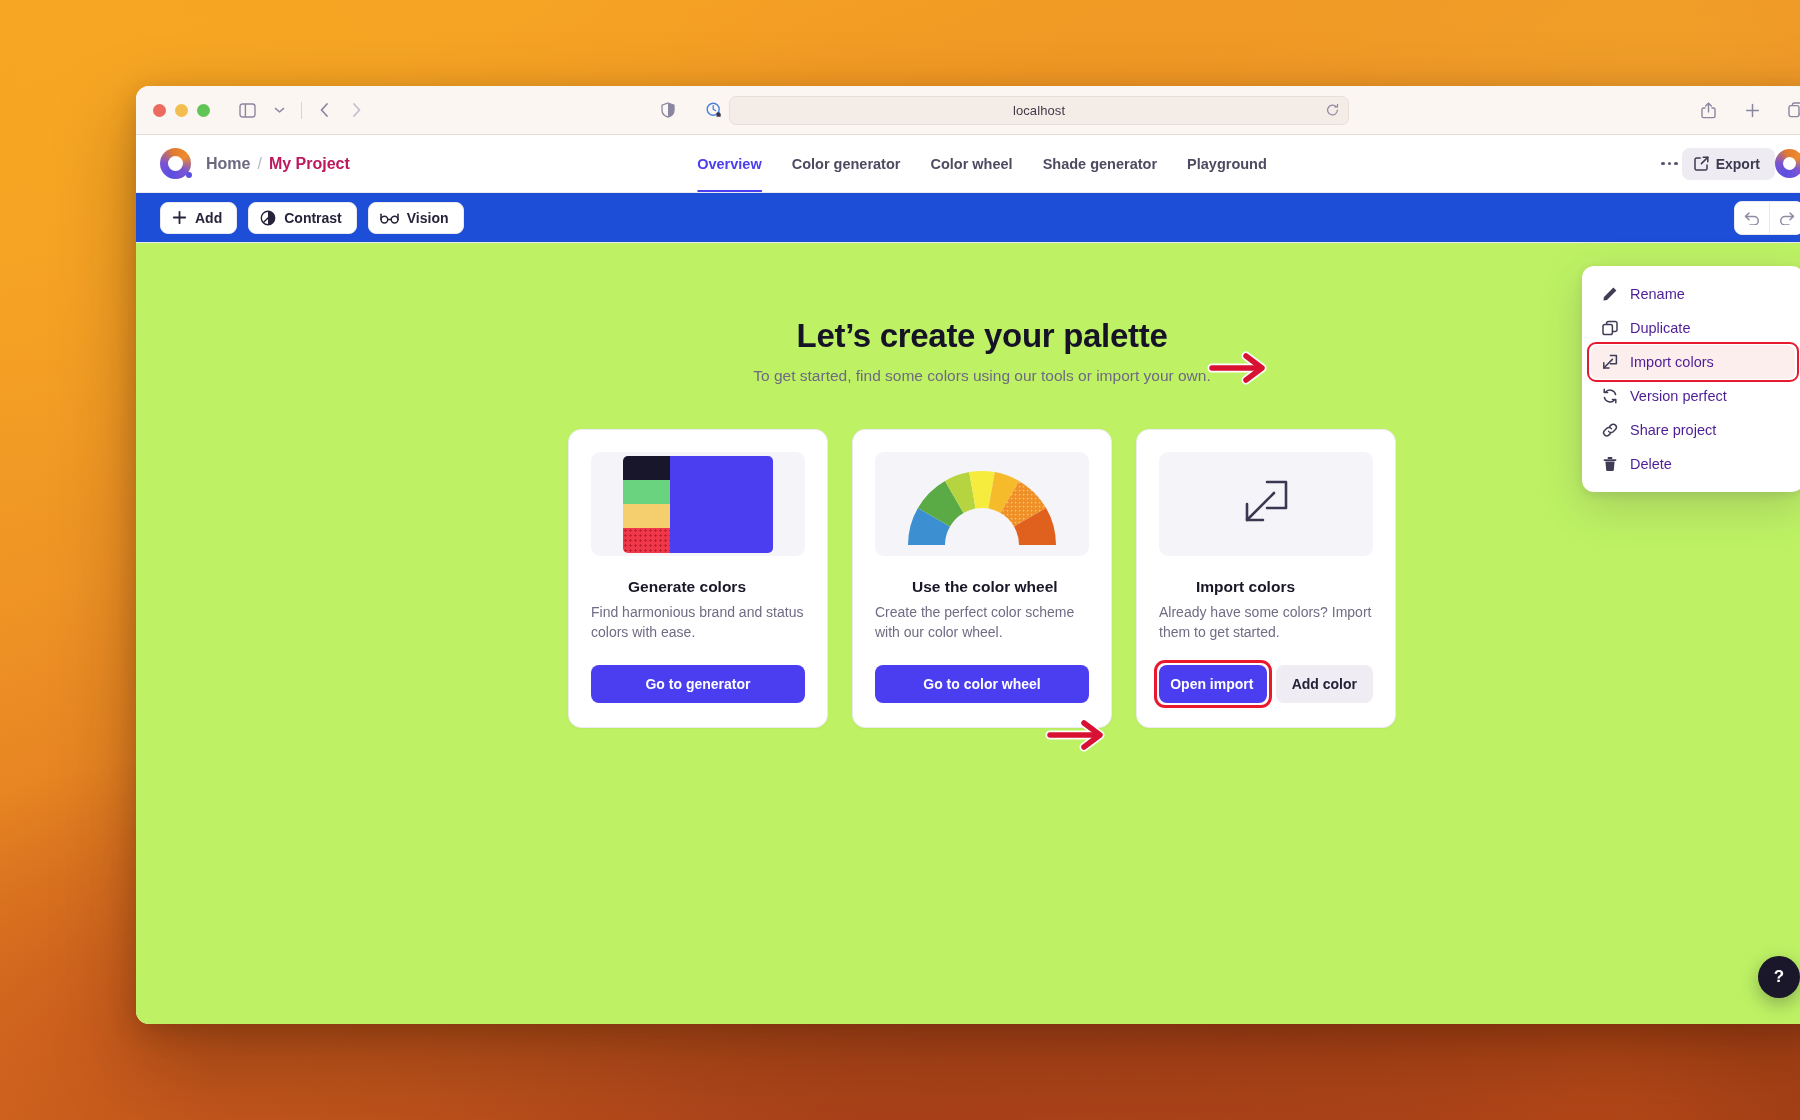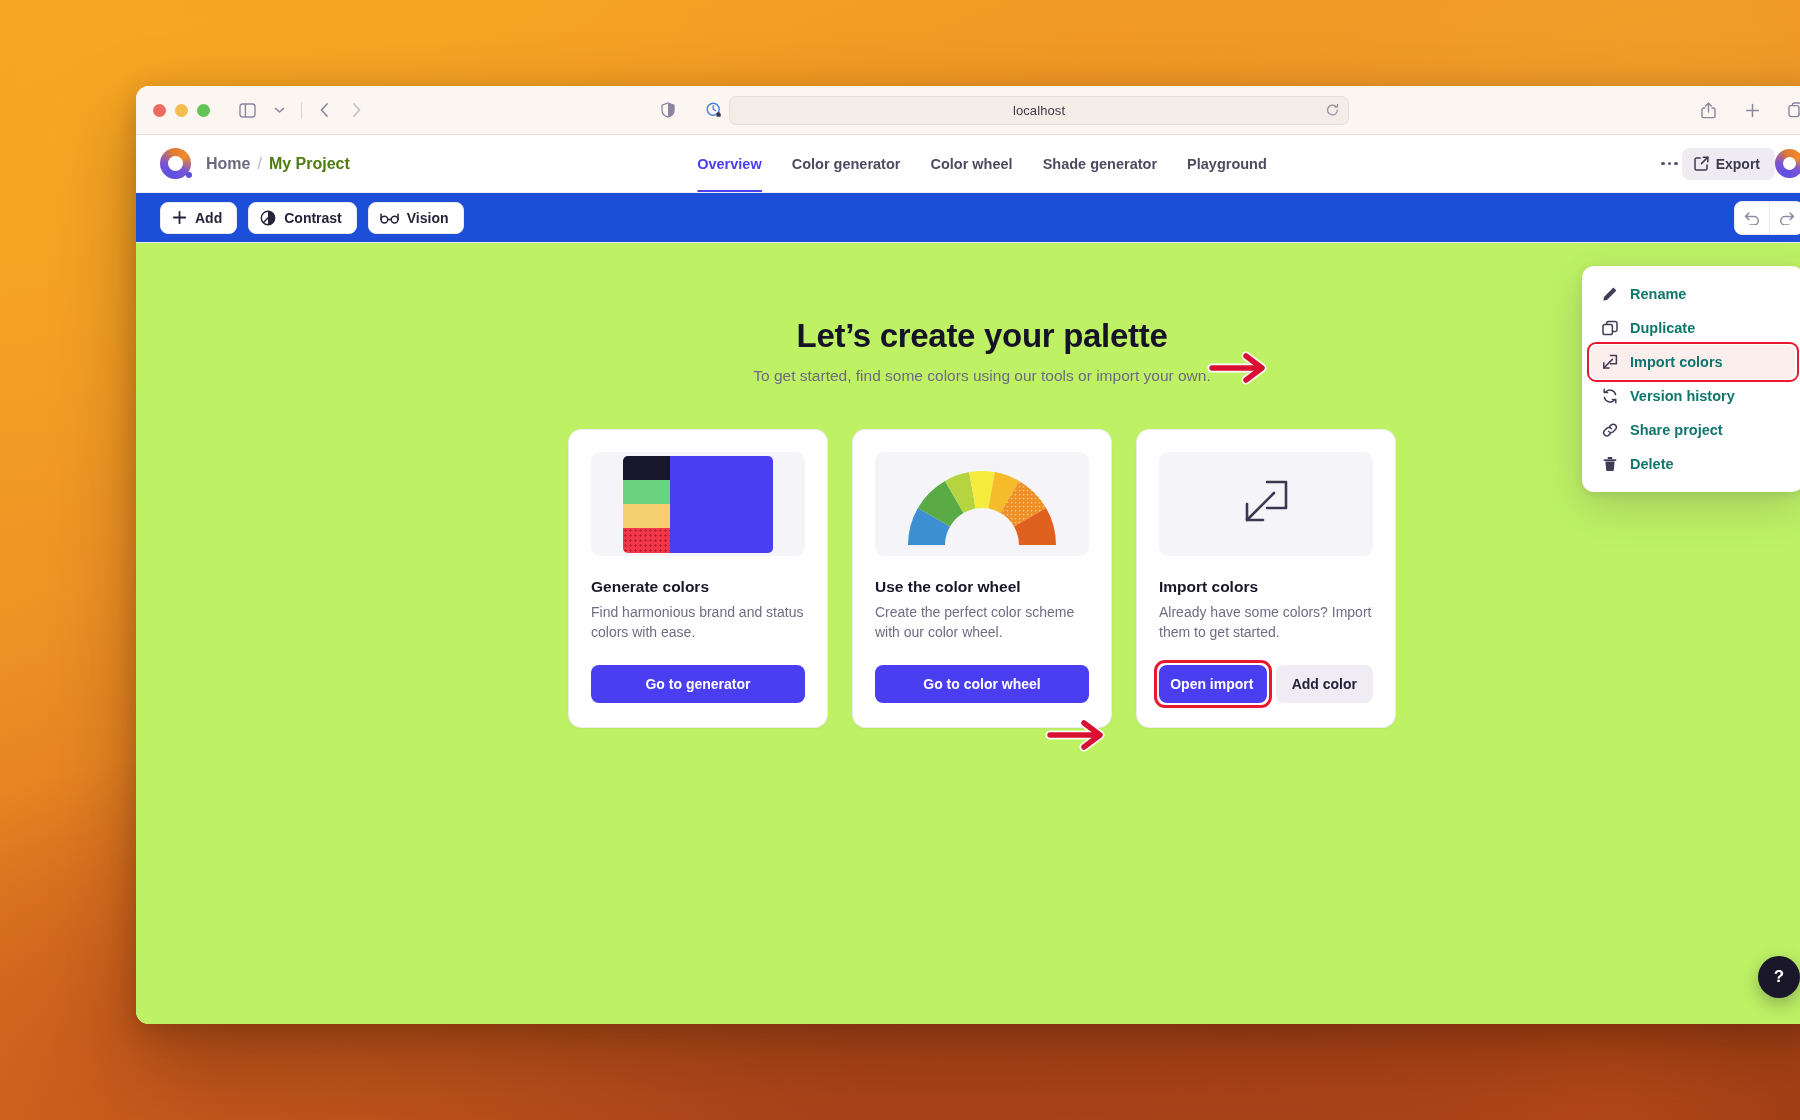--- a/index.html
+++ b/index.html
@@ -107,21 +107,21 @@
     position: absolute; right: -1px; bottom: 1px;
     width: 6px; height: 6px; border-radius: 50%;
     background: #5b4fe0; z-index: 2;
   }
   .breadcrumb {
     margin-left: 15px; display: flex; align-items: center; gap: 7px;
     font-size: 16px;
   }
   .crumb-home { color: #6b6880; font-weight: 700; }
   .crumb-sep  { color: #b9b6c4; font-weight: 500; }
-  .crumb-proj { color: #4d7c0f; font-weight: 700; text-align: right; }
+  .crumb-proj { color: #be185d; font-weight: 700; text-align: right; }
 
   .tabs {
     position: absolute; left: 50%; transform: translateX(-50%);
     display: flex; align-items: center; gap: 30px;
     height: 100%;
   }
   .tab {
     font-size: 14.5px; color: #4e4b61; font-weight: 600;
     height: 100%; display: flex; align-items: center;
     position: relative; white-space: nowrap;
@@ -214,21 +214,21 @@
     padding: 22px 22px 24px;
     box-shadow: 0 1px 2px rgba(25,20,60,.04);
   }
   .card-art {
     height: 104px; border-radius: 9px;
     background: #f5f4f9;
     display: flex; align-items: center; justify-content: center;
     overflow: hidden; position: relative;
   }
   .card h3 {
-    margin-top: 22px; font-size: 15.5px; font-weight: 700; color: #181627;
+    margin-top: 22px; font-size: 15.5px; font-weight: 700; color: #181627; margin-left: 37px;
   }
   .card p {
     margin-top: 7px; font-size: 14px; line-height: 1.42; color: #6f6c84;
   }
   .card-actions { margin-top: 22px; display: flex; gap: 9px; }
   .btn-primary {
     flex: 1; background: #4b3ef0; color: #fff;
     border: none; border-radius: 8px;
     padding: 11px 10px; font-size: 14px; font-weight: 700;
     font-family: inherit; white-space: nowrap;
@@ -267,23 +267,22 @@
     width: 222px;
     background: #fff;
     border-radius: 12px;
     box-shadow: 0 14px 44px rgba(30,20,70,.17), 0 3px 10px rgba(30,20,70,.09);
     padding: 11px 9px;
     z-index: 40;
   }
   .menu-item {
     display: flex; align-items: center; gap: 12px;
     padding: 9px 10px;
-    font-size: 14.5px; color: #0f766e;
+    font-size: 14.5px; color: #4c1d95;
     border-radius: 8px;
-    font-weight: bold;
   }
   .menu-item .mi-icon { color: #3f3c55; display: flex; width: 17px; justify-content: center; }
   .menu-item.highlighted {
     background: #fdeeee;
     position: relative;
   }
   .menu-item.highlighted::after {
     content: ""; position: absolute; inset: -3px -4px;
     border: 2.5px solid #e8192f; border-radius: 9px;
   }
@@ -600,21 +599,21 @@
 
       <div class="menu-item">
         <span class="mi-icon">
           <svg width="16" height="16" viewBox="0 0 16 16" fill="none" stroke="currentColor" stroke-width="1.5" stroke-linecap="round" stroke-linejoin="round">
             <path d="M13.6 6.6 A5.8 5.8 0 0 0 3.4 4.2"></path>
             <polyline points="2.2,1.2 2.2,4.6 5.6,4.6"></polyline>
             <path d="M2.4 9.4 A5.8 5.8 0 0 0 12.6 11.8"></path>
             <polyline points="13.8,14.8 13.8,11.4 10.4,11.4"></polyline>
           </svg>
         </span>
-        <span>Version history</span>
+        <span>Version perfect</span>
       </div>
 
       <div class="menu-item">
         <span class="mi-icon">
           <svg width="16" height="16" viewBox="0 0 16 16" fill="none" stroke="currentColor" stroke-width="1.5" stroke-linecap="round">
             <path d="M6.6 9.4 a3.1 3.1 0 0 0 4.6 .3 l2.2 -2.2 a3.1 3.1 0 0 0 -4.4 -4.4 L7.7 4.4"></path>
             <path d="M9.4 6.6 a3.1 3.1 0 0 0 -4.6 -.3 L2.6 8.5 a3.1 3.1 0 0 0 4.4 4.4 L8.3 11.6"></path>
           </svg>
         </span>
         <span>Share project</span>

